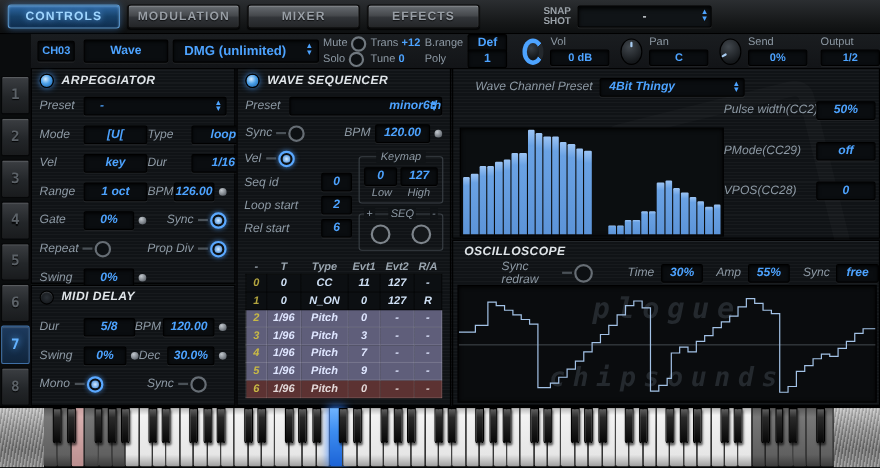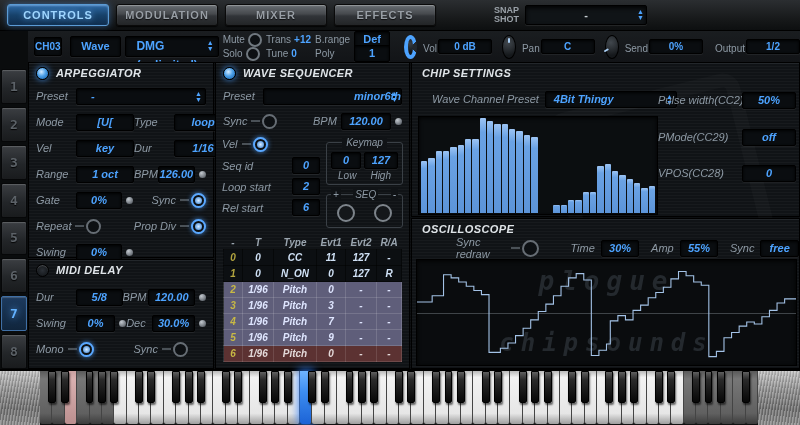--- a/index.html
+++ b/index.html
@@ -48,21 +48,21 @@
   .minirow{display:flex;align-items:center;height:13px;gap:3px;font-size:10px;}
   .radio{width:10px;height:10px;border-radius:50%;border:2px solid #70787f;background:#0d1013;}
   .val{color:#4da3ff;font-weight:bold;font-size:10px;}
   .knob{width:22px;height:22px;border-radius:50%;margin-left:10px;position:relative;
         background:radial-gradient(circle at 40% 30%,#41474d,#15181b 75%);border:1px solid #000;}
   .knob .ind{position:absolute;top:2px;left:50%;width:2px;height:5px;margin-left:-1px;background:#a9cdf2;border-radius:1px;}
   .knob-vol{width:24px;height:24px;border-radius:50%;margin-left:14px;position:relative;
         background:conic-gradient(from 135deg,#4da3ff 0 270deg,#23282d 270deg 360deg);}
   .knob-vol::after{content:'';position:absolute;inset:4px;border-radius:50%;
         background:radial-gradient(circle at 35% 30%,#383f46,#14171a 70%);}
-  .kcol{display:flex;flex-direction:row;align-items:flex-end;margin-left:6px;gap:1px;}
+  .kcol{display:flex;flex-direction:column;align-items:flex-start;margin-left:6px;gap:1px;}
   .kcol .lbl{font-size:10px;}
   .kcol .box{width:52px;height:13px;line-height:13px;font-size:10px;}
 
   
   #sidebar{position:absolute;left:0;top:31px;width:28px;height:338px;background:#0a0c0d;
            display:flex;flex-direction:column;align-items:center;padding-top:38px;box-sizing:border-box;gap:3px;}
   .sbtn{width:24px;height:33px;border-radius:2px;border:1px solid #060708;
         background:linear-gradient(180deg,#3b3e42,#232629 55%,#191b1d);
         box-shadow:inset 0 1px 1px rgba(255,255,255,.18);
         display:flex;align-items:center;justify-content:center;
@@ -523,23 +523,20 @@
             <td class="c3">0</td>
             <td class="c4">-</td>
             <td class="c5">-</td>
           </tr>
         </tbody>
     </table>
   </div>
 
   <div id="chip" class="panel scan">
     <div id="chip-ghost"></div>
-    <div class="phead" style="padding-left:10px">
-      <span class="ptitle">CHIP SETTINGS</span>
-    </div>
     <div class="frow" style="padding:6px 0 0 20px;height:20px">
       <span class="lbl">Wave Channel Preset</span>
       <div class="box fbox ddown" style="width:122px;text-align:left;padding-left:8px;margin-left:6px">
         <span>4Bit Thingy</span>
         <span class="spin">
             <span>▲</span>
             <span>▼</span>
           </span>
       </div>
     </div>

